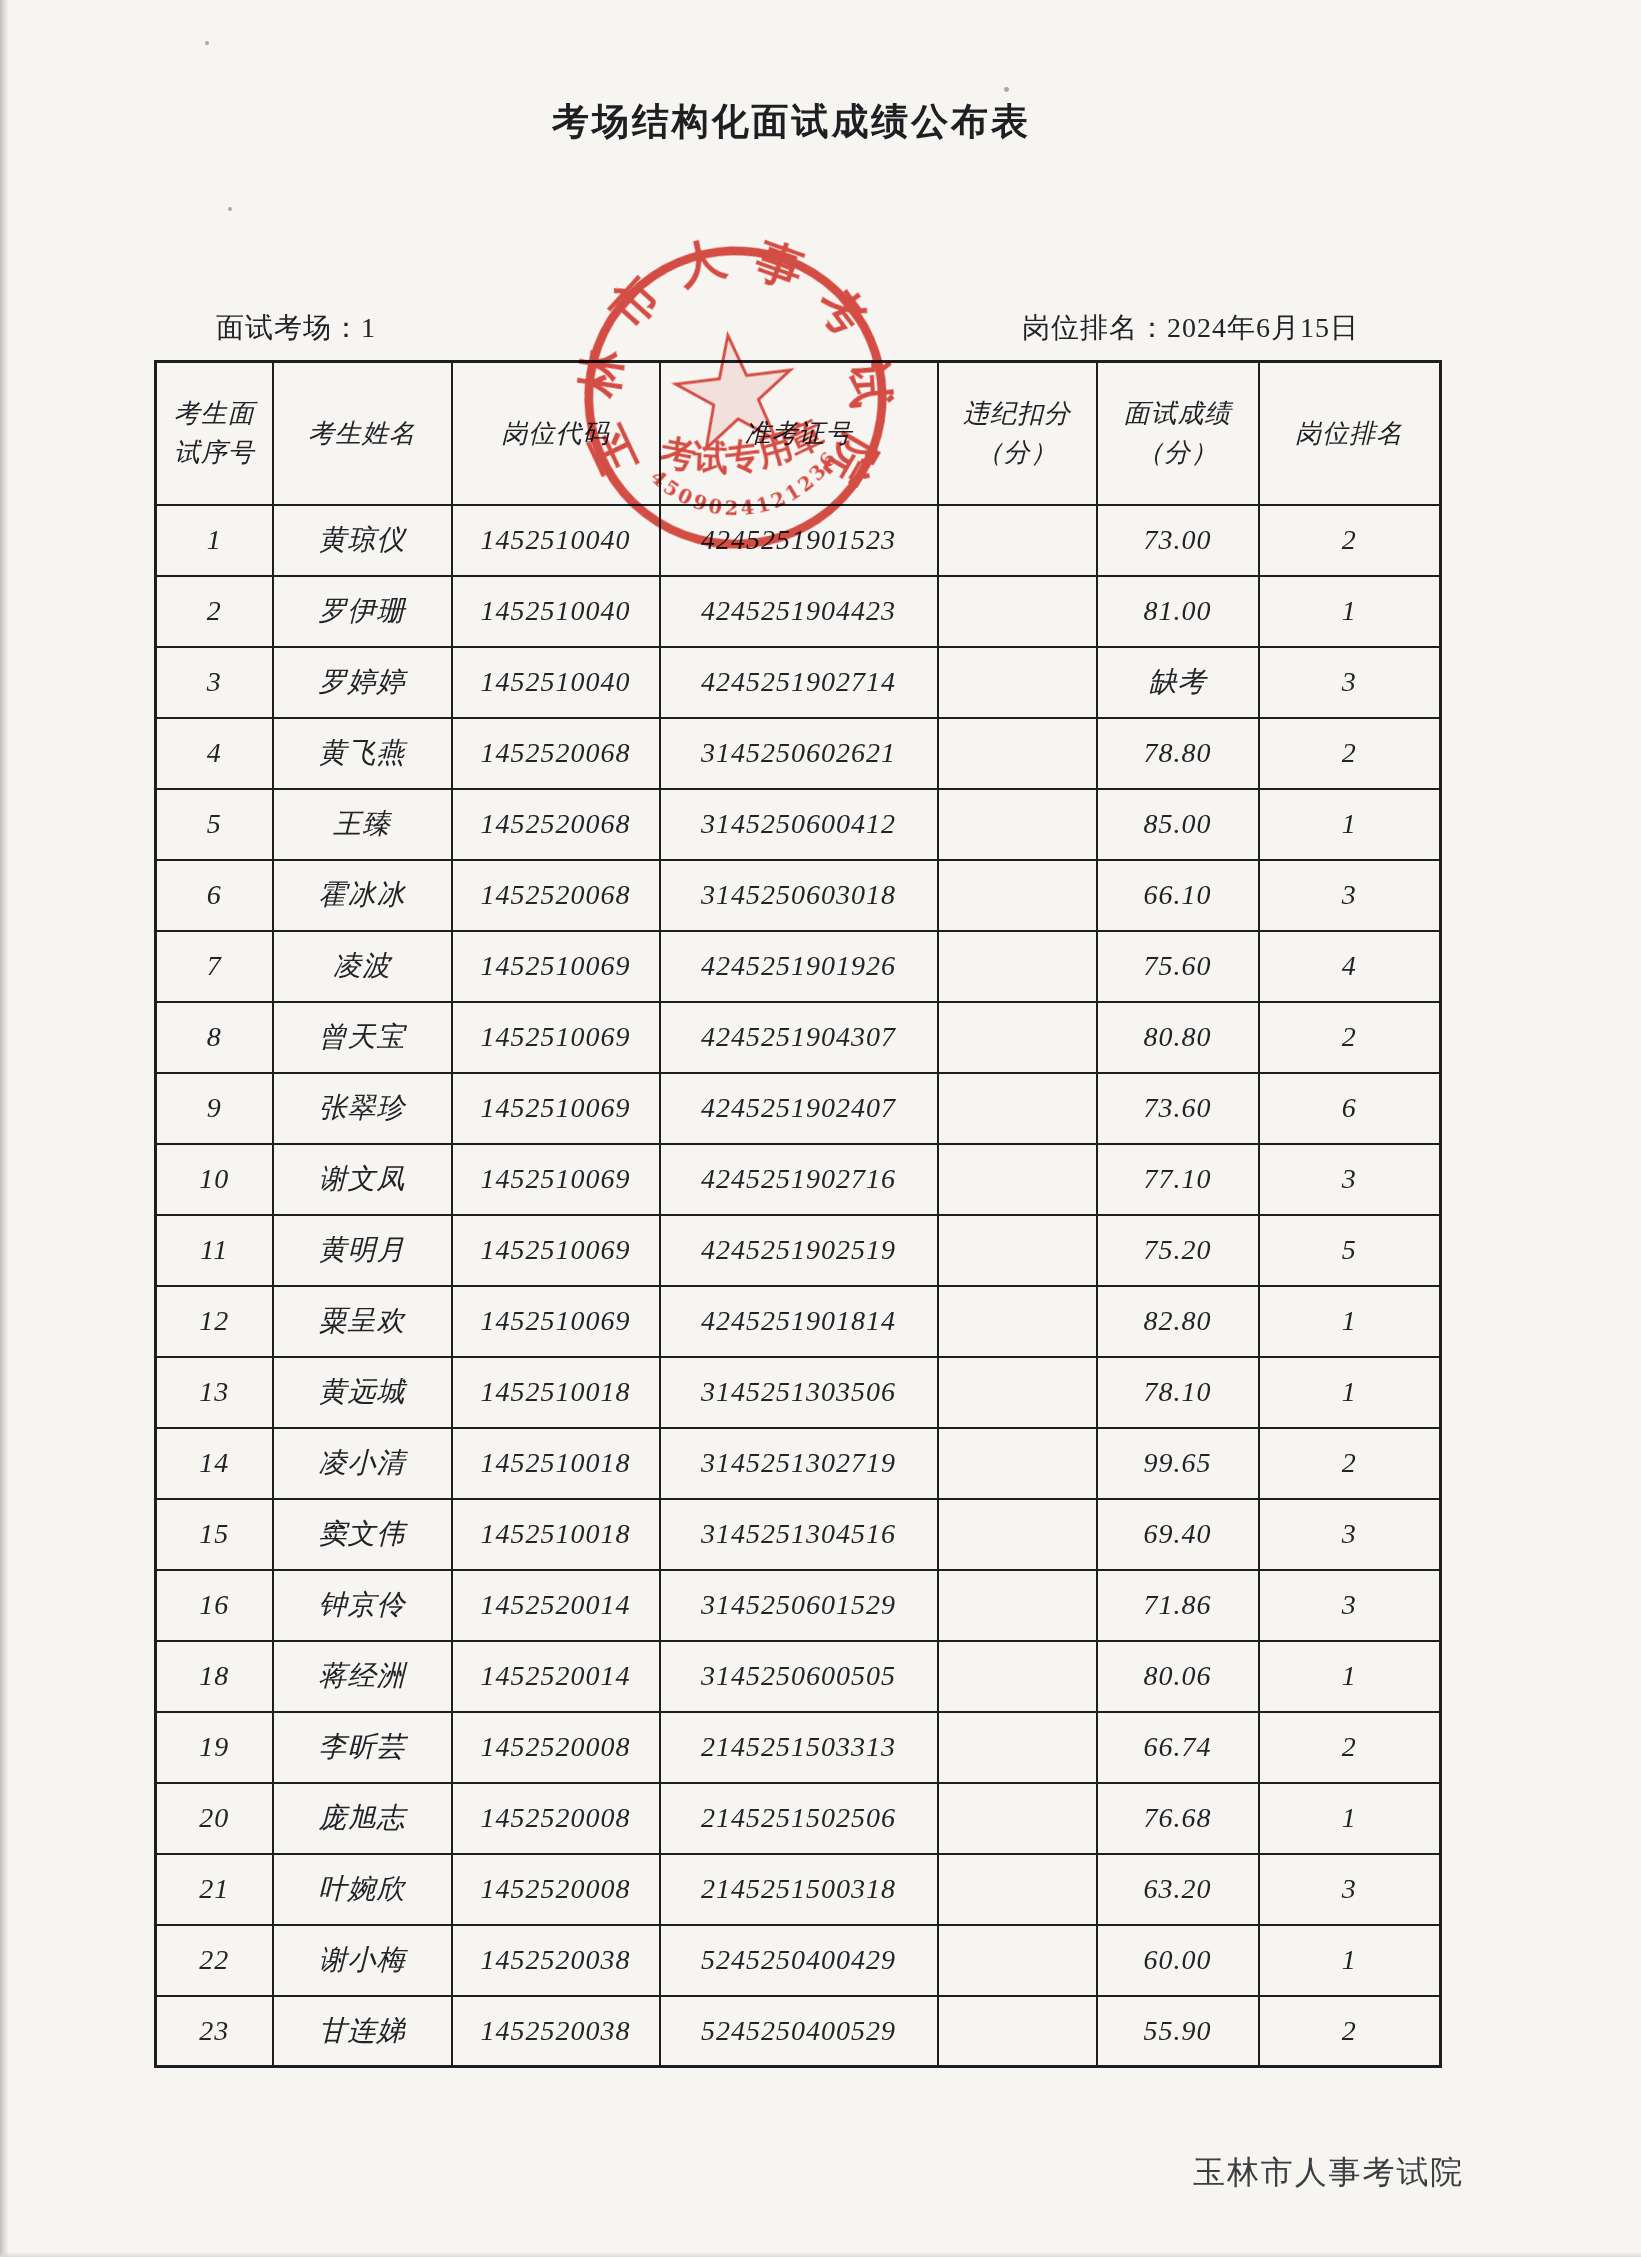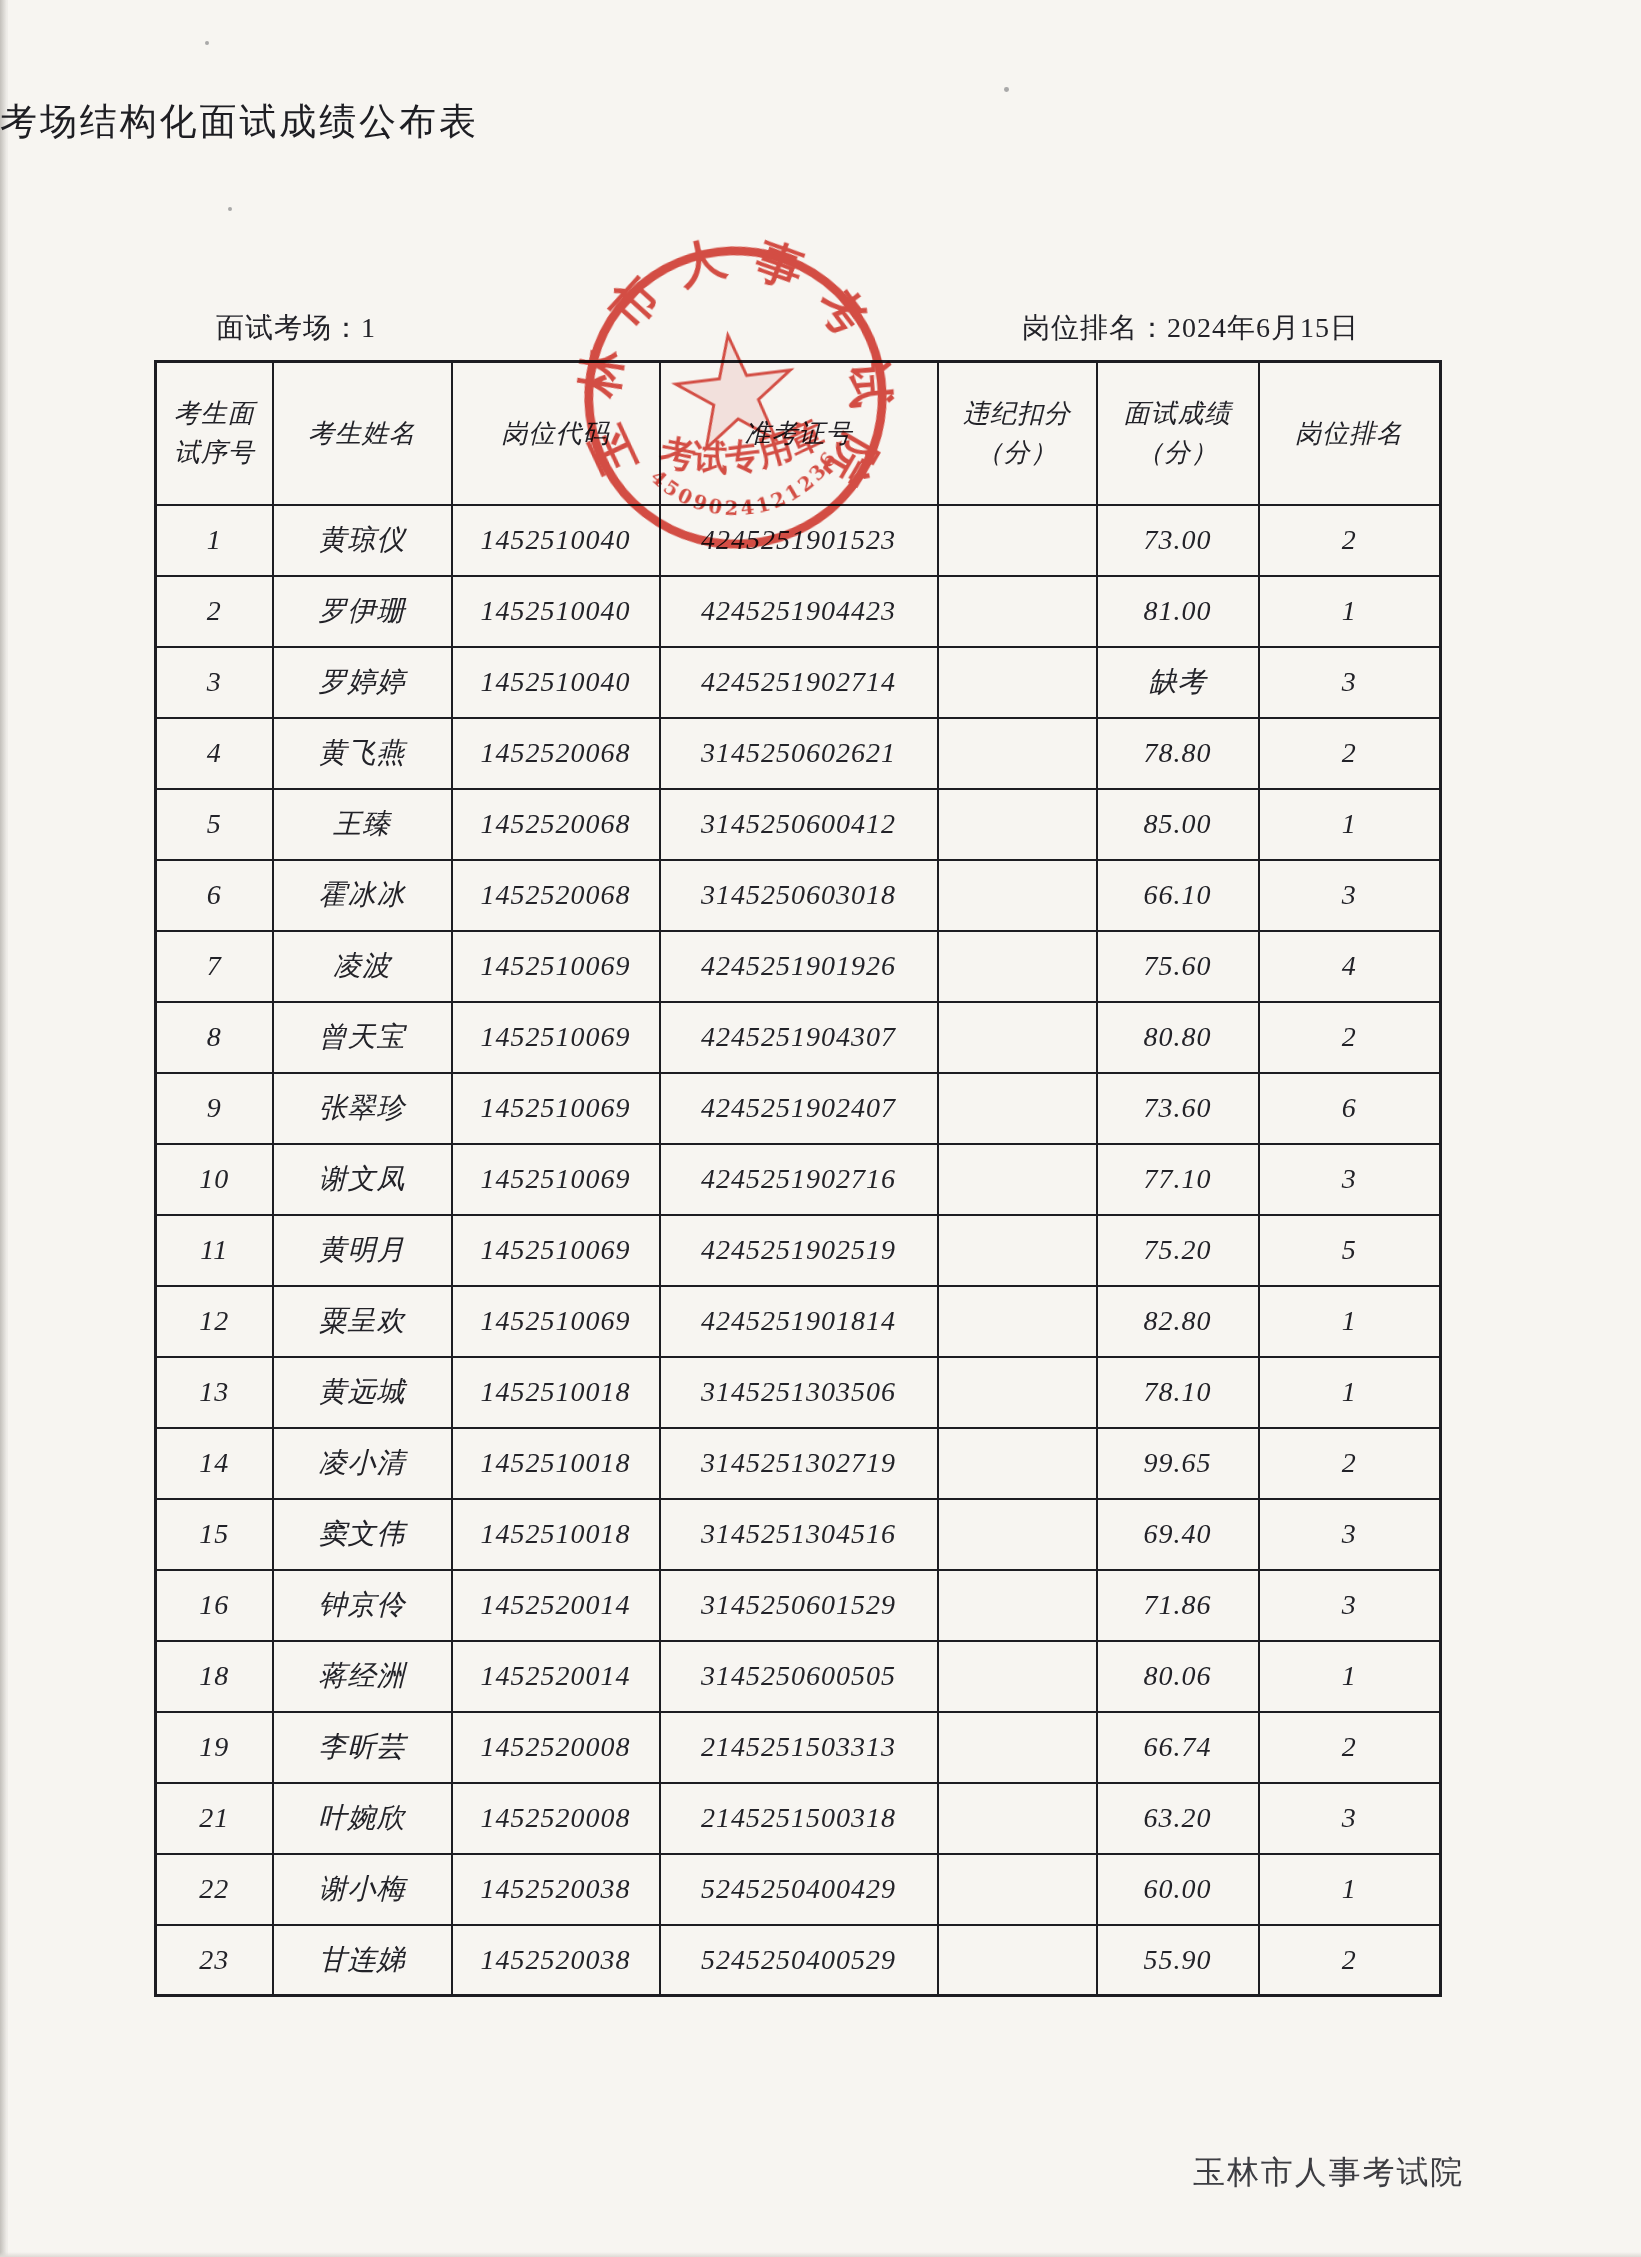--- a/index.html
+++ b/index.html
@@ -12,21 +12,21 @@
   }
   
   .scan-edge-left{position:absolute;left:0;top:0;width:7.7px;height:100%;
     background:linear-gradient(90deg,#c3c0bb,#efede9 85%);}
   .scan-edge-bottom{position:absolute;left:0;bottom:0;width:100%;height:4.8px;
     background:linear-gradient(0deg,#dedbd6,rgba(247,245,241,0));}
   .speck{position:absolute;background:#6a6a6e;border-radius:50%;opacity:.55;}
 
   .doc-title{
     position:absolute;left:0;top:97px;width:1583px;
-    font-size:37px;font-weight:normal;letter-spacing:2.9px;
+    text-align:center;font-size:37px;font-weight:bold;letter-spacing:2.9px;
     color:#1e1e23;
   }
   .meta-row{position:absolute;top:309px;left:0;width:100%;font-size:28px;color:#222228;}
   .meta-room{position:absolute;left:216px;top:0;letter-spacing:1px;}
   .meta-date{position:absolute;left:1022px;top:0;letter-spacing:1px;}
 
   table.score-table{
     position:absolute;left:154px;top:360px;width:1284px;
     border-collapse:collapse;table-layout:fixed;
     background:transparent;
@@ -256,20 +256,29 @@
       <tr data-name="table-row">
         <td data-name="cell-seq">19</td>
         <td data-name="cell-name">李昕芸</td>
         <td data-name="cell-position_code">1452520008</td>
         <td data-name="cell-ticket_no">2145251503313</td>
         <td data-name="cell-violation"></td>
         <td data-name="cell-score">66.74</td>
         <td data-name="cell-rank">2</td>
       </tr>
       <tr data-name="table-row">
+        <td data-name="cell-seq">20</td>
+        <td data-name="cell-name">庞旭志</td>
+        <td data-name="cell-position_code">1452520008</td>
+        <td data-name="cell-ticket_no">2145251502506</td>
+        <td data-name="cell-violation"></td>
+        <td data-name="cell-score">76.68</td>
+        <td data-name="cell-rank">1</td>
+      </tr>
+      <tr data-name="table-row">
         <td data-name="cell-seq">21</td>
         <td data-name="cell-name">叶婉欣</td>
         <td data-name="cell-position_code">1452520008</td>
         <td data-name="cell-ticket_no">2145251500318</td>
         <td data-name="cell-violation"></td>
         <td data-name="cell-score">63.20</td>
         <td data-name="cell-rank">3</td>
       </tr>
       <tr data-name="table-row">
         <td data-name="cell-seq">22</td>

